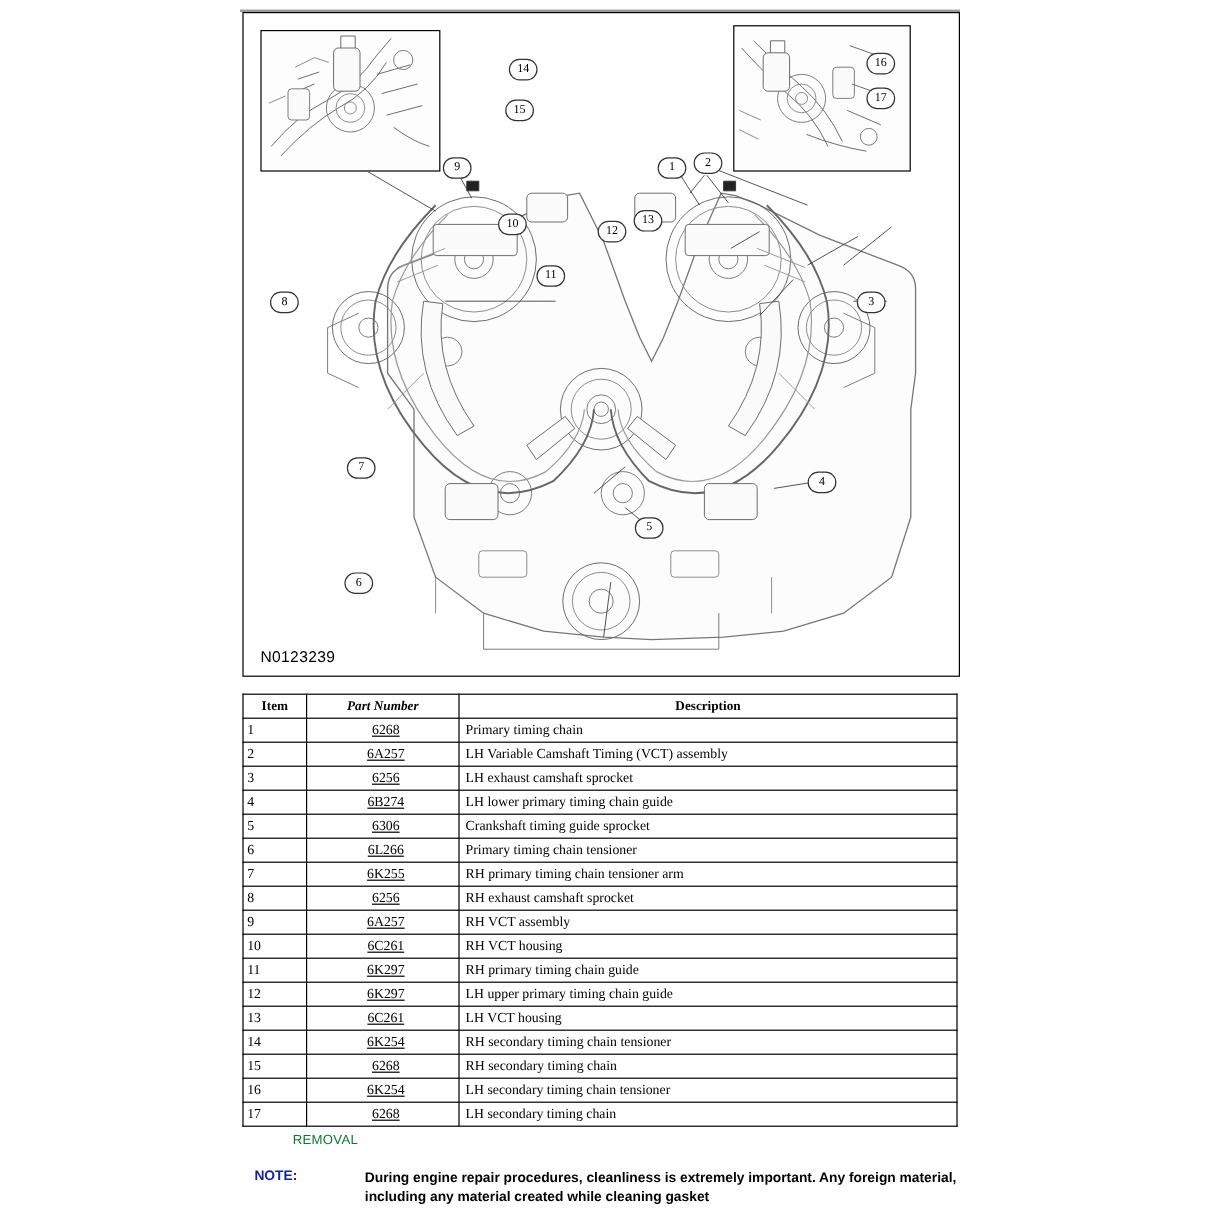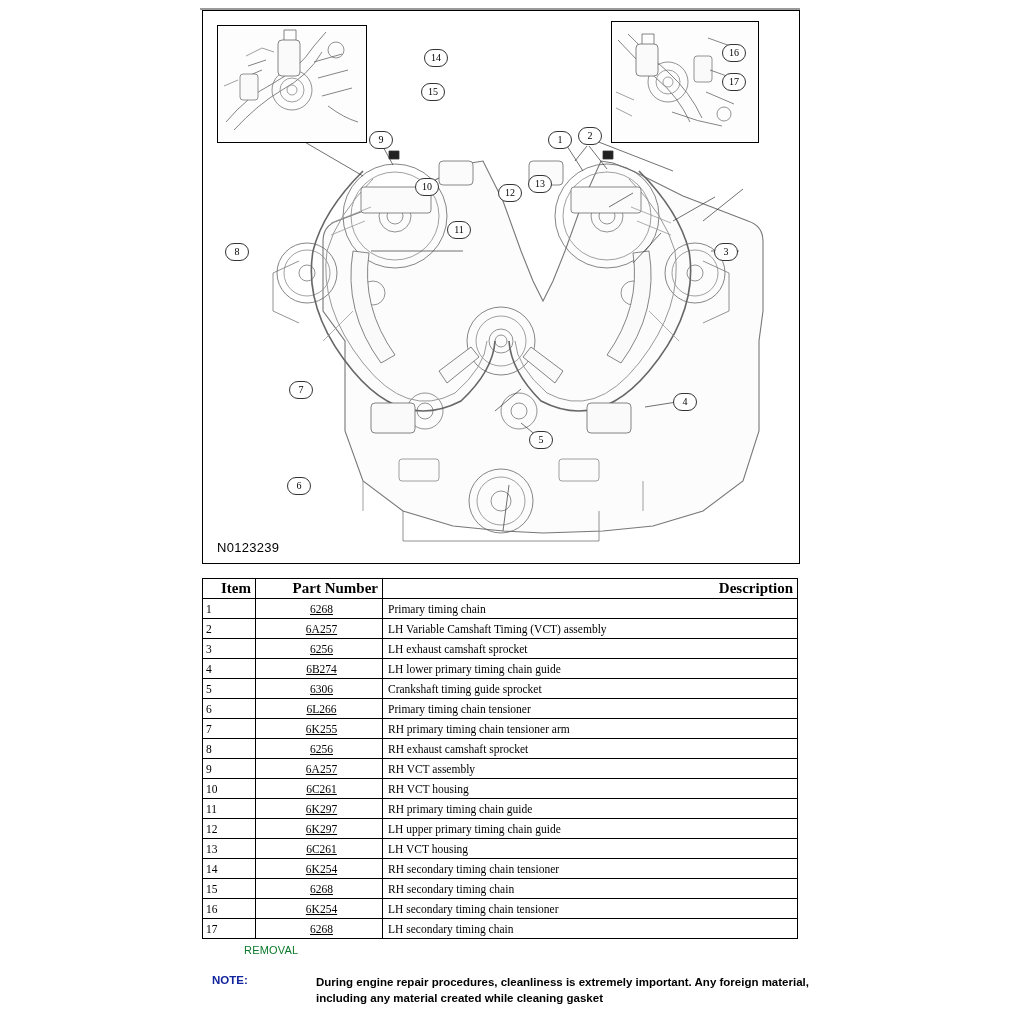--- a/index.html
+++ b/index.html
@@ -80,26 +80,26 @@
     border-collapse: collapse;
     font-size: 11.5px;
   }
   .parts-table th, .parts-table td {
     border: 1px solid #000;
     padding: 1px 4px;
     height: 17px;
     vertical-align: middle;
   }
   .parts-table thead th {
-    text-align: right;
+    text-align: center;
     font-weight: bold;
-    font-size: 15px;
+    font-size: 11px;
   }
   .col-item { width: 44px; }
-  .col-part { width: 118px; }
+  .col-part { width: 118px; font-style: italic; }
   .col-desc { }
   .parts-table td.c-item { text-align: left; padding-left: 3px; }
   .parts-table td.c-part { text-align: center; padding-left: 9px; text-decoration: underline; }
   .parts-table td.c-desc { text-align: left; padding-left: 5px; margin-left: 35px; }
   
   .parts-table {
     border: 1.5px solid #000;
   }
   .removal {
     position: absolute;
@@ -127,21 +127,20 @@
     top: 0;
     color: #12239e;
   }
   .note-text {
     position: absolute;
     left: 100px;
     top: 0;
     width: 500px;
     color: #000;
     line-height: 16px;
-    margin-left: 12px;
   }
   svg.dwg { position:absolute; left:0; top:0; }
 </style>
 </head>
 <body>
 
 <div class="page">
 
   <div class="top-rule"></div>
 

